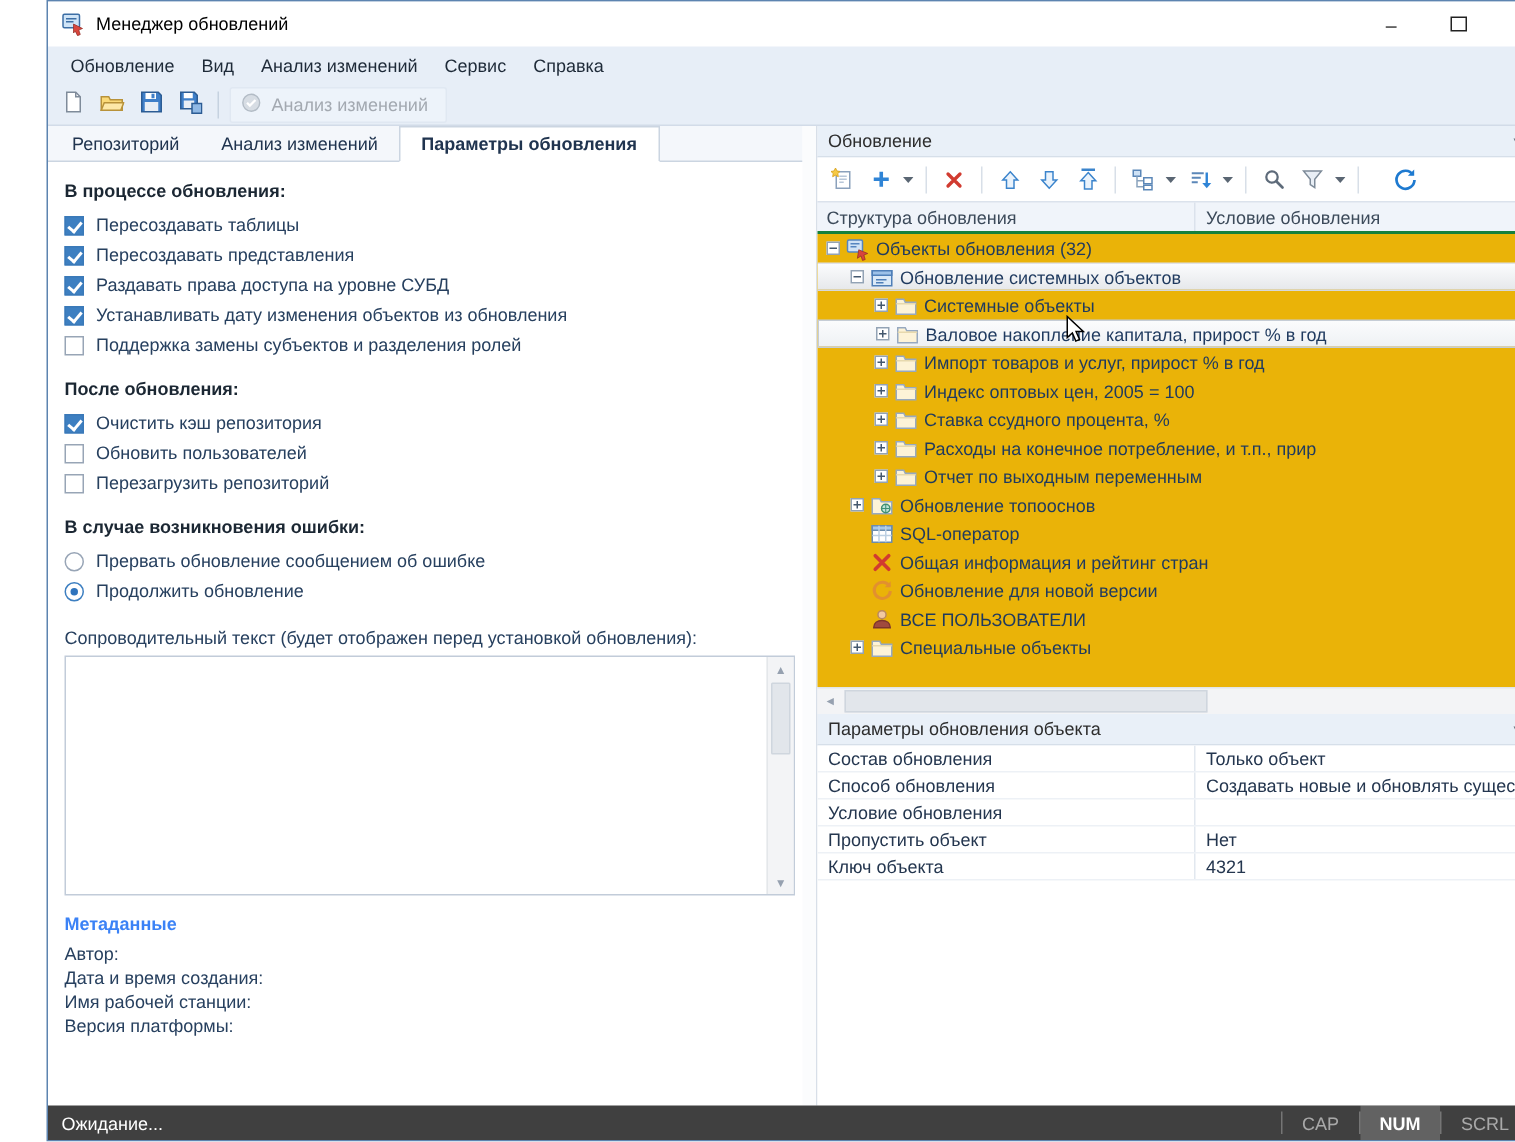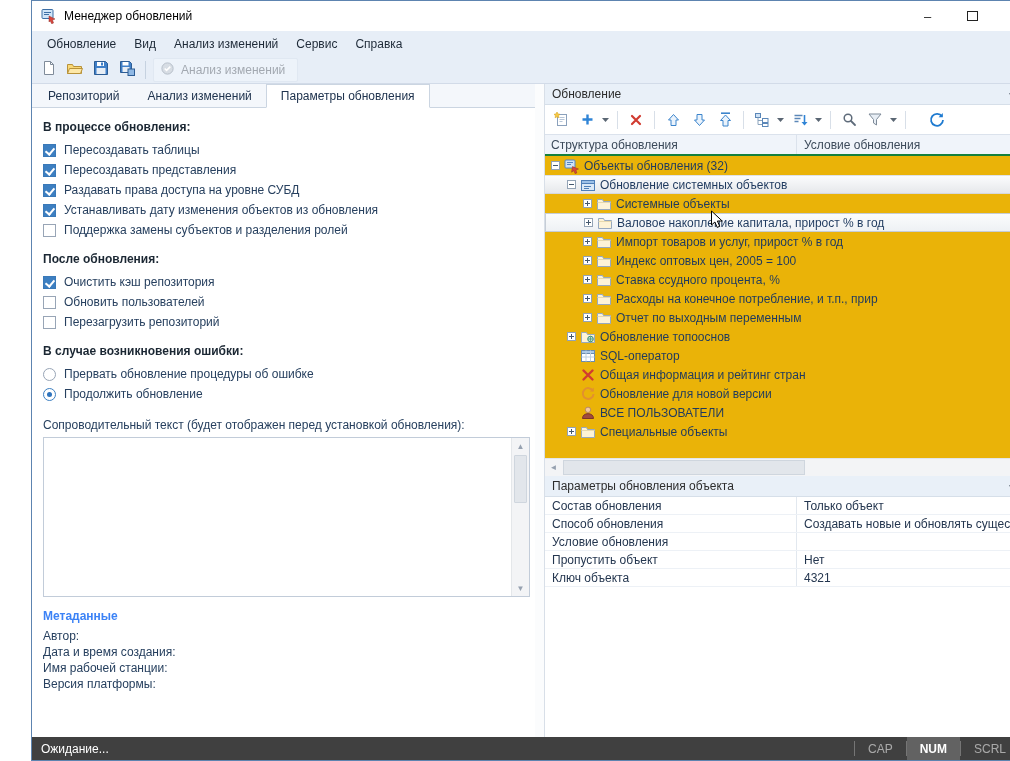--- a/index.html
+++ b/index.html
@@ -23,21 +23,21 @@
 
   
   .main{flex:1;display:flex;min-height:0;}
   .left-panel{width:503px;flex:none;display:flex;flex-direction:column;background:#fff;min-width:0;}
   .splitter{width:9px;flex:none;background:#fbfcfd;}
   .right-panel{flex:1;display:flex;flex-direction:column;background:#fff;border-left:1px solid #d8dfe8;min-width:0;}
 
   
   .tab-strip{height:23px;flex:none;display:flex;align-items:flex-end;background:#f4f7fb;border-bottom:1px solid #cbd5e1;padding-left:2px;}
   .tab{display:flex;align-items:center;height:22px;padding:0 14px;color:#20344f;}
-  .tab.active{background:#fff;border:1px solid #cbd5e1;border-bottom:1px solid #fff;margin-bottom:-1px;}
+  .tab.active{background:#fff;border:1px solid #cbd5e1;border-bottom:1px solid #fff;margin-bottom:-1px;font-weight:bold;}
 
   
   .left-content{flex:1;padding:12px 4px 0 11px;overflow:hidden;color:#27405f;}
   .section-title{font-weight:bold;color:#1b2733;margin-bottom:6px;}
   .group{margin-bottom:12px;}
   .group.err{margin-bottom:14px;}
   .opt-row{display:flex;align-items:center;gap:8px;height:20px;}
   .check{width:13px;height:13px;box-sizing:border-box;border:1px solid #98a5b6;background:#fff;flex:none;position:relative;}
   .check.on{background:#3d7fc1;border-color:#3a79b8;}
   .check.on::after{content:"";position:absolute;left:3px;top:1px;width:4px;height:7px;border:solid #fff;border-width:0 2px 2px 0;transform:rotate(40deg);}
@@ -226,21 +226,21 @@
                 <span class="opt-label">Перезагрузить репозиторий</span>
               </div>
             </div>
         </div>
 
         <div class="group err">
           <div class="section-title">В случае возникновения ошибки:</div>
           <div>
               <div class="opt-row">
                 <span class="radio"></span>
-                <span class="opt-label">Прервать обновление процедуры об ошибке</span>
+                <span class="opt-label">Прервать обновление сообщением об ошибке</span>
               </div>
               <div class="opt-row">
                 <span class="radio sel"></span>
                 <span class="opt-label">Продолжить обновление</span>
               </div>
             </div>
         </div>
 
         <div class="comment-label">Сопроводительный текст (будет отображен перед установкой обновления):</div>
         <div class="comment-box">

